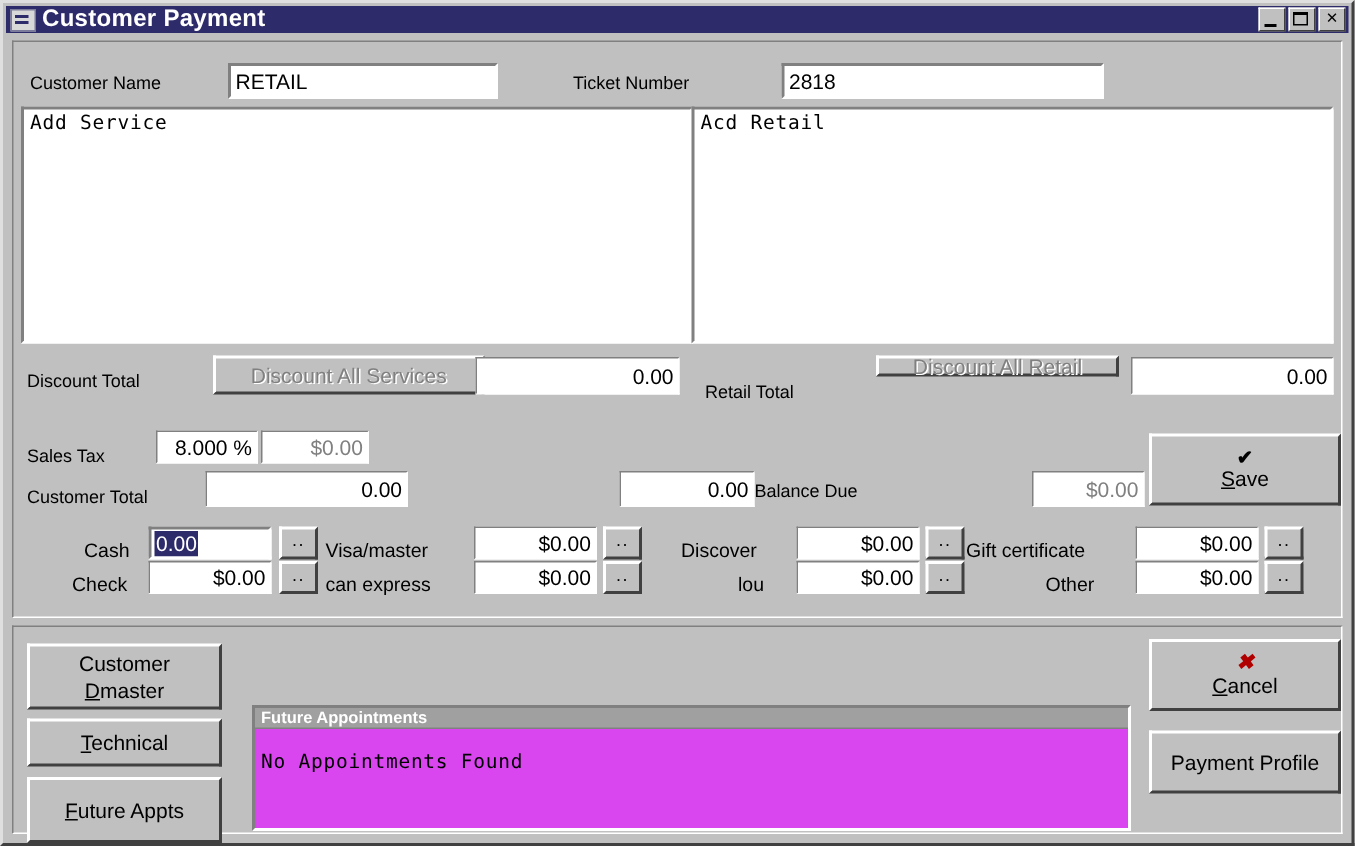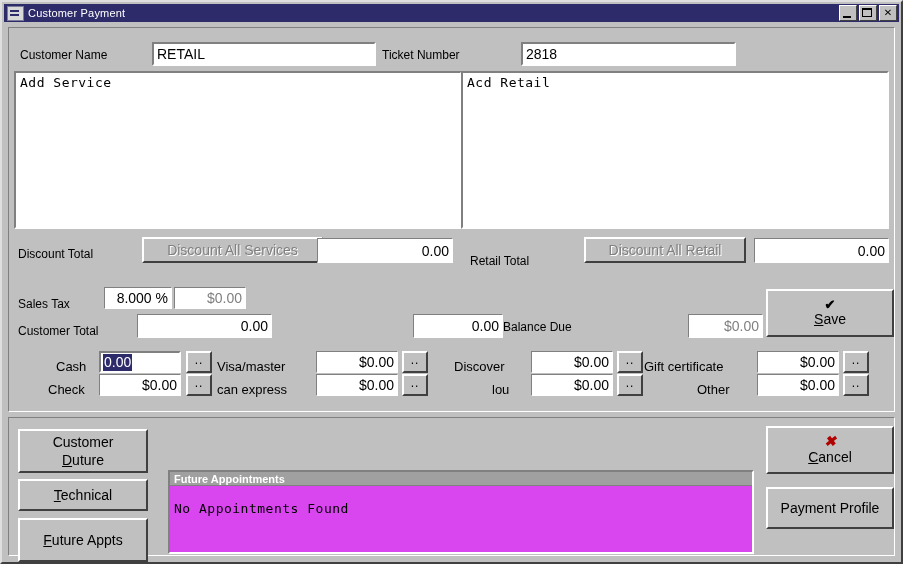--- a/index.html
+++ b/index.html
@@ -46,22 +46,22 @@
   .title-icon::before {
     content: "";
     position: absolute;
     left: 2px; top: 3px;
     width: 9px; height: 2px;
     background: #2e2b6b;
     box-shadow: 0 4px 0 #2e2b6b;
   }
   .title-text {
     color: #ffffff;
-    font-size: 11px;
-    font-weight: normal;
+    font-size: 16px;
+    font-weight: bold;
     letter-spacing: 0.2px;
     flex: 1;
     white-space: nowrap;
     overflow: hidden;
   }
   .title-buttons { display: flex; gap: 2px; flex: none; }
   .tbtn {
     width: 16px; height: 14px;
     background: #c0c0c0;
     border-left: 1px solid #ffffff;
@@ -264,41 +264,41 @@
           <span class="g-close">✕</span>
         </div>
     </div>
   </div>
 
   <div class="client">
 
     <div class="panel-sunken" style="left:4px; top:4px; width:887px; height:385px;"></div>
 
     <div class="lbl" style="left:16px; top:23px;">Customer Name</div>
-    <div class="field" style="left:148px; top:19px; width:224px; height:24px;">RETAIL</div>
+    <div class="field" style="left:148px; top:19px; width:180px; height:24px;">RETAIL</div>
 
     <div class="lbl" style="left:378px; top:23px;">Ticket Number</div>
     <div class="field" style="left:517px; top:19px; width:215px; height:24px;">2818</div>
 
     <div class="listbox" style="left:10px; top:48px; width:448px; height:158px;">
       <div class="item">Add Service</div>
     </div>
 
     <div class="listbox" style="left:457px; top:48px; width:428px; height:158px;">
       <div class="item">Acd Retail</div>
     </div>
 
     <div class="lbl" style="left:14px; top:222px;">Discount Total</div>
     <div class="btn disabled" style="left:138px; top:214px; width:181px; height:26px;">
       <span>Discount All Services</span>
     </div>
     <div class="field right thin" style="left:313px; top:215px; width:136px; height:25px;">0.00</div>
 
     <div class="lbl" style="left:466px; top:229px;">Retail Total</div>
-    <div class="btn disabled" style="left:580px; top:214px; width:162px; height:26px;">
+    <div class="btn disabled" style="left:580px; top:214px; width:162px; height:14px;">
       <span>Discount All Retail</span>
     </div>
     <div class="field right thin" style="left:750px; top:215px; width:135px; height:25px;">0.00</div>
 
     <div class="lbl" style="left:14px; top:272px;">Sales Tax</div>
     <div class="field right thin" style="left:100px; top:264px; width:68px; height:22px;">8.000 %</div>
     <div class="field right thin grey" style="left:170px; top:264px; width:72px; height:22px;">$0.00</div>
 
     <div class="lbl" style="left:14px; top:299px;">Customer Total</div>
     <div class="field right thin" style="left:133px; top:291px; width:135px; height:24px;">0.00</div>
@@ -344,21 +344,21 @@
     <div class="btn small-dots" style="left:839px; top:328px; width:26px; height:22px;">..</div>
 
     <div class="lbl lbl-sm" style="left:693px; top:358px;">Other</div>
     <div class="field right thin" style="left:753px; top:351px; width:82px; height:22px;">$0.00</div>
     <div class="btn small-dots" style="left:839px; top:351px; width:26px; height:22px;">..</div>
 
     <div class="panel-sunken" style="left:4px; top:394px; width:887px; height:139px;"></div>
 
     <div class="btn btn-stack" style="left:14px; top:406px; width:130px; height:44px;">
       <span>Customer</span>
-      <span><span class="u">D</span><span>uture</span></span>
+      <span><span class="u">D</span><span>master</span></span>
     </div>
 
     <div class="btn" style="left:14px; top:456px; width:130px; height:32px;">
       <span><span class="u">T</span><span>echnical</span></span>
     </div>
 
     <div class="btn" style="left:14px; top:495px; width:130px; height:44px;">
       <span><span class="u">F</span><span>uture Appts</span></span>
     </div>
 

